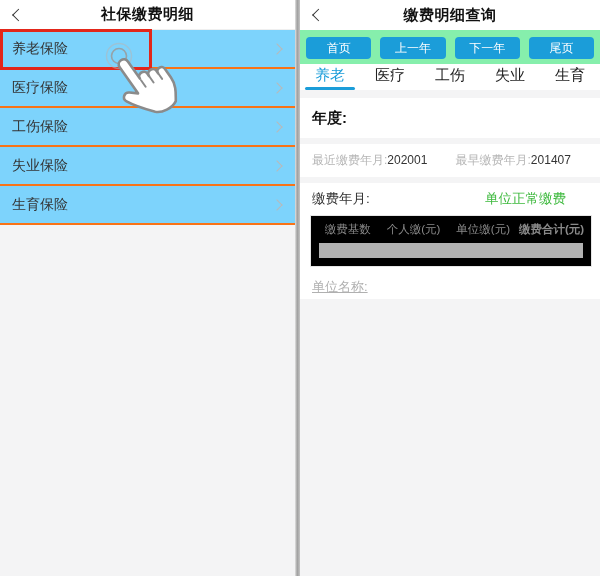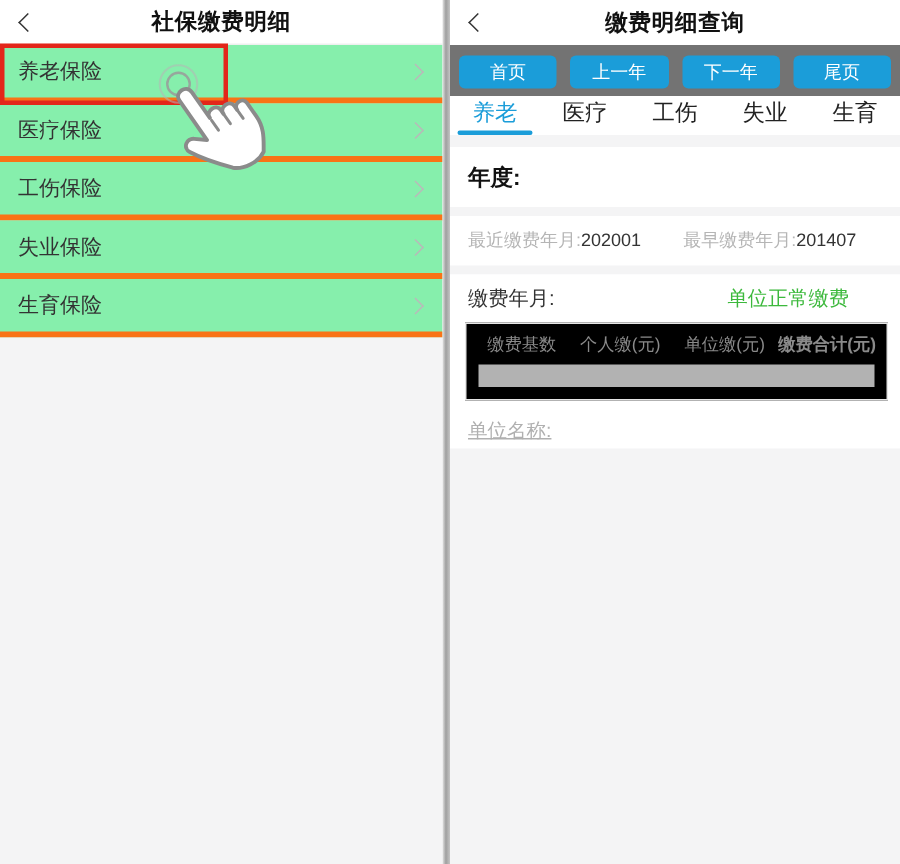--- a/index.html
+++ b/index.html
@@ -17,31 +17,31 @@
   .hdr { height:30px; min-height:30px; display:flex; align-items:center; justify-content:center; position:relative; background:#fff; }
   .hdr-title { font-size:15px; font-weight:bold; color:#111; letter-spacing:.5px; }
   .back-btn { position:absolute; left:10px; top:0; width:24px; height:30px; cursor:pointer; }
   .back-chev { position:absolute; left:4px; top:50%; width:9px; height:9px;
     border-left:1.6px solid #333; border-bottom:1.6px solid #333;
     transform:translateY(-50%) rotate(45deg); }
   .hdr-line { border-bottom:1px solid #efefef; }
 
   
   .list-item { height:39px; display:flex; align-items:center; justify-content:space-between;
-    padding:0 14px 0 12px; border-bottom:4px solid #f97316; font-size:14px; color:#333; background:#86efac; cursor:pointer; }
+    padding:0 14px 0 12px; border-bottom:2px solid #f97316; font-size:14px; color:#333; background:#7dd3fc; cursor:pointer; }
   .chev-right { width:8px; height:8px; border-right:1.5px solid #b9b9b9; border-top:1.5px solid #b9b9b9; transform:rotate(45deg); }
   .left-fill { flex:1; background:#f4f4f5; }
 
   
   .tap-highlight { position:absolute; left:0; top:29px; width:152px; height:41px;
     border:3px solid #e3261a; z-index:5; pointer-events:none; }
   .tap-hand { position:absolute; left:96px; top:34px; z-index:6; pointer-events:none; }
 
   
-  .btn-row { display:flex; gap:9px; padding:7px 6px 5px; background:#737373; }
+  .btn-row { display:flex; gap:9px; padding:7px 6px 5px; background:#86efac; }
   .nav-btn { flex:1; height:22px; background:#1b9dd9; color:#fff; font-size:12px;
     border:none; border-radius:4px; display:flex; align-items:center; justify-content:center; cursor:pointer; }
   .tabs { display:flex; height:26px; min-height:26px; background:#fff; }
   .tab { flex:1; text-align:center; font-size:15px; color:#222; position:relative; padding-top:2px; cursor:pointer; }
   .tab.active { color:#1b9dd9; }
   .tab.active::after { content:""; position:absolute; left:9%; right:9%; bottom:0; height:3px; background:#1b9dd9; border-radius:2px; }
   .band { height:8px; min-height:8px; background:#f4f4f5; }
   .band-s { height:6px; min-height:6px; background:#f4f4f5; }
   .year-row { padding:11px 12px 10px; font-size:15px; font-weight:bold; color:#111; background:#fff; }
   .dates-row { display:flex; padding:8px 12px; font-size:12px; background:#fff; }

